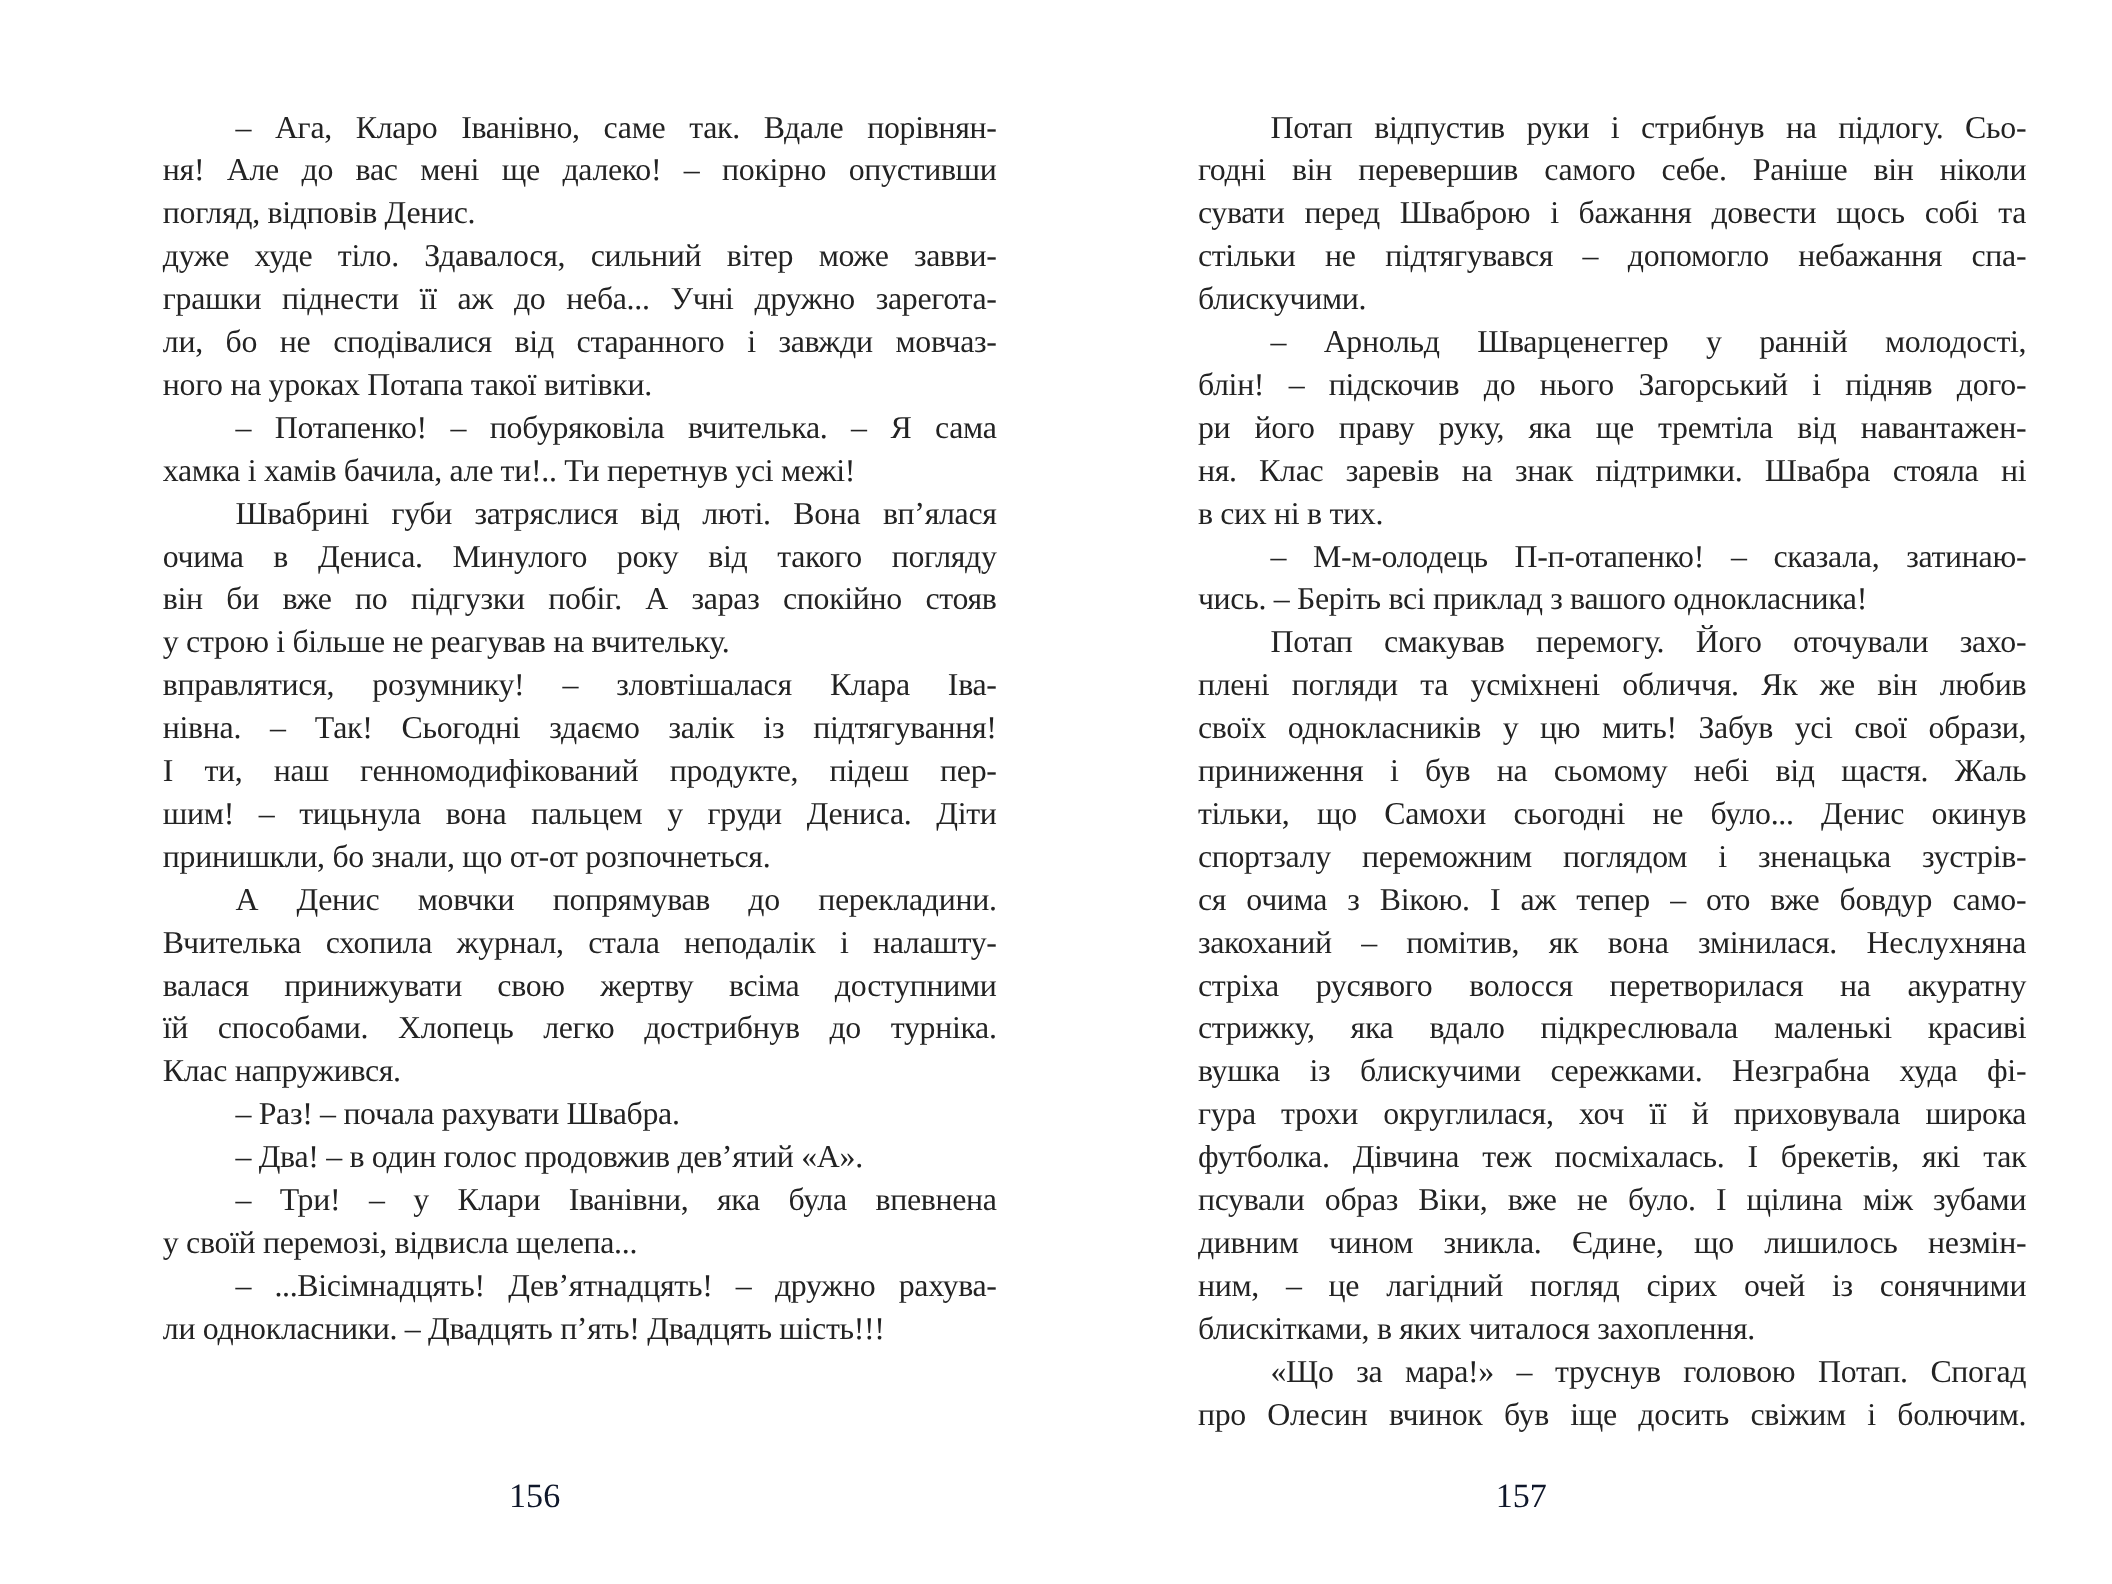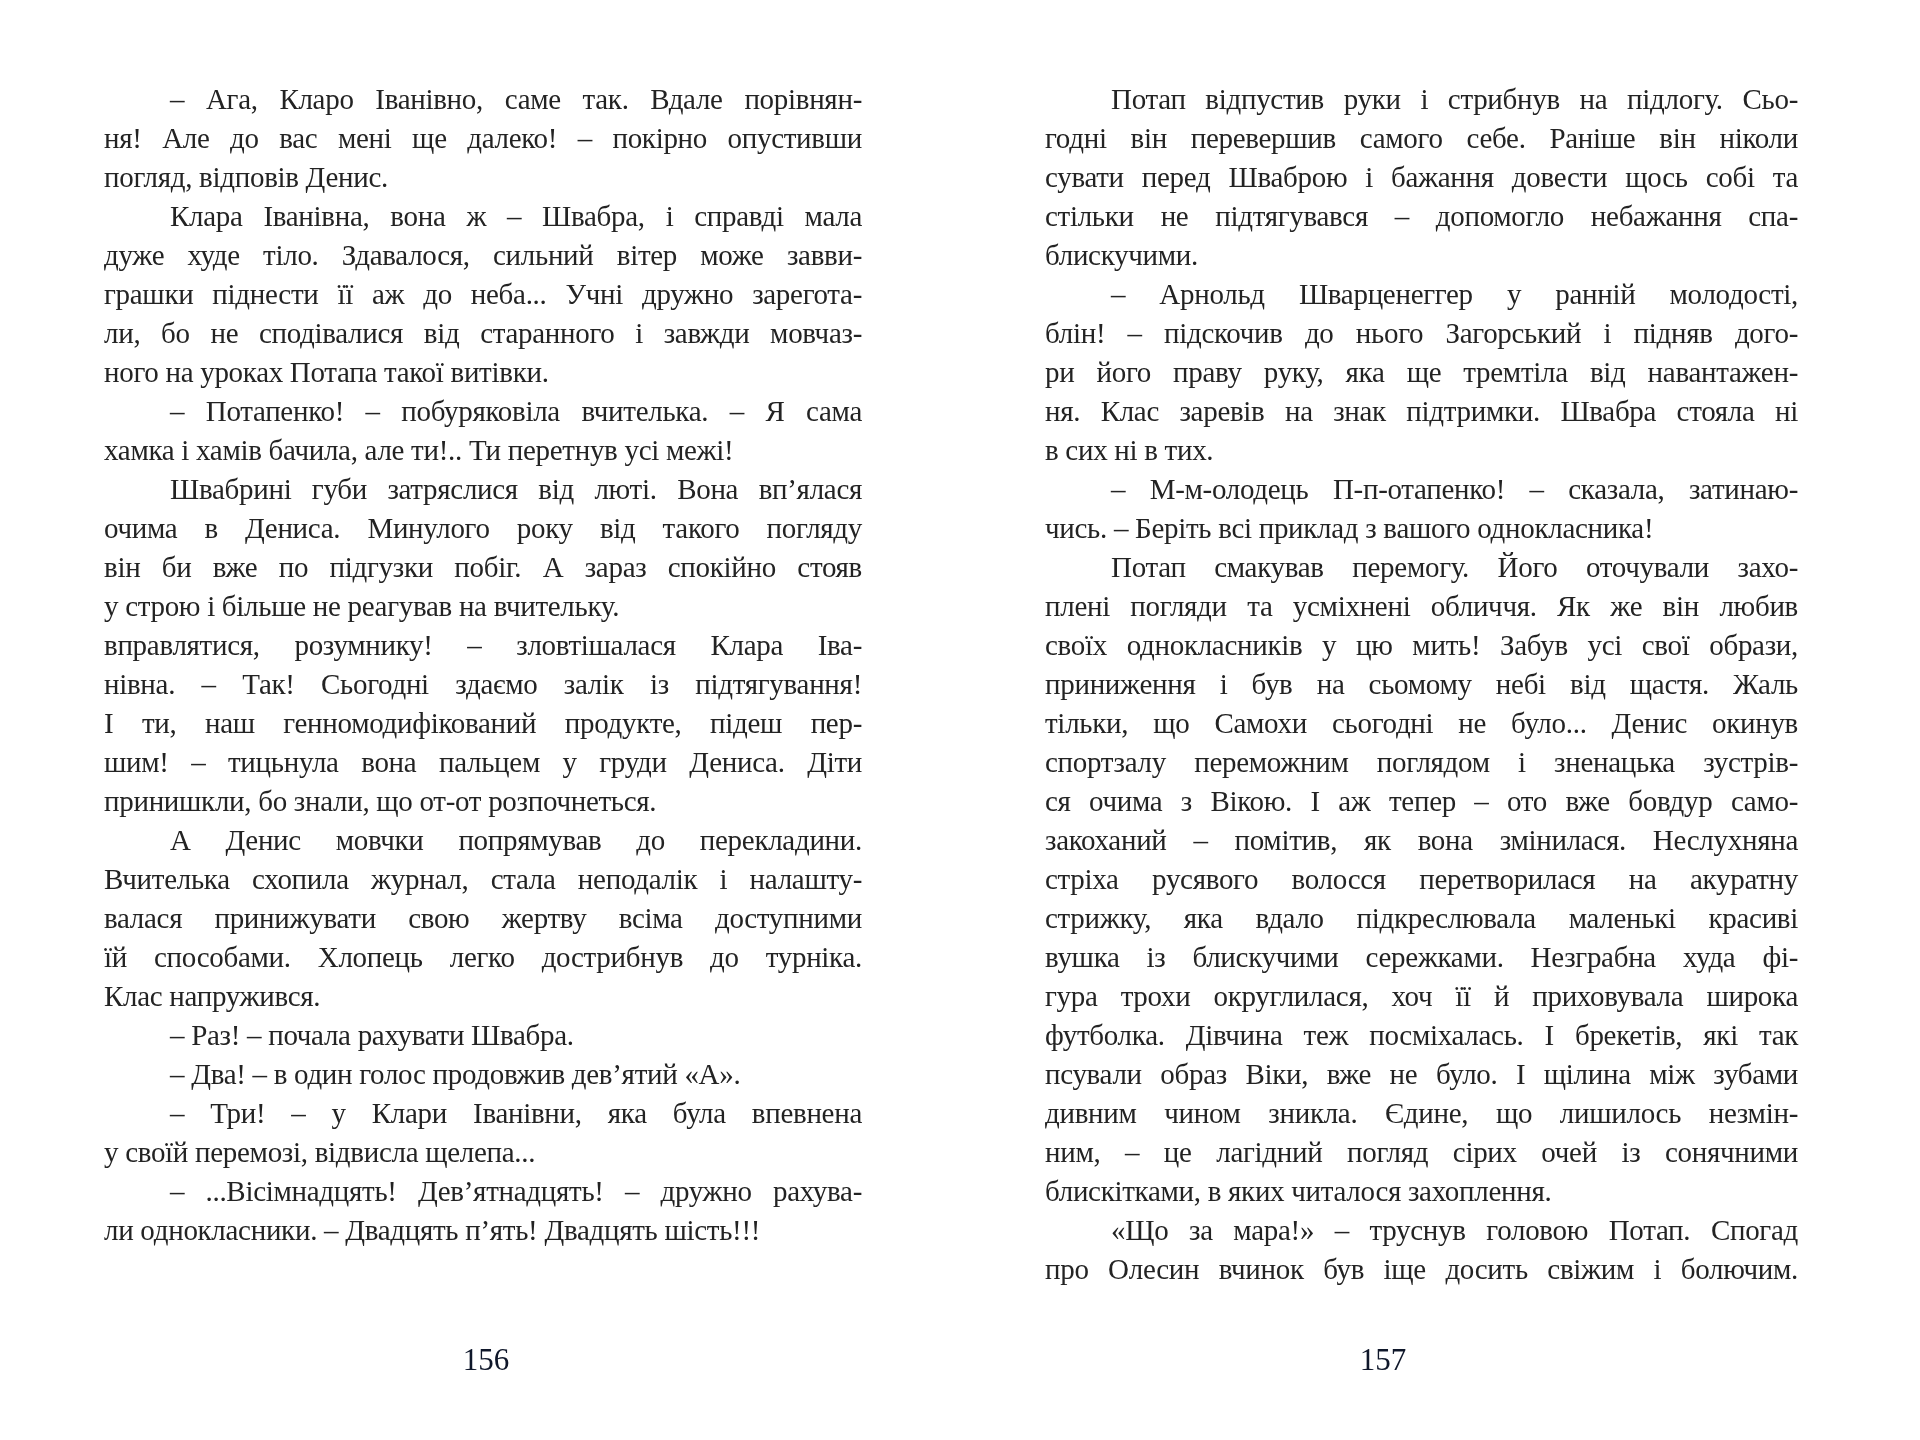--- a/index.html
+++ b/index.html
@@ -18,21 +18,22 @@
     .page {
       position: absolute;
       top: 0;
       height: 1440px;
     }
     .page.left  { left: 0;    width: 960px; }
     .page.right { left: 960px; width: 960px; text-decoration: underline; }
 
     .text-block {
       position: absolute;
-      top: 80px;
+      top: 97px;
+      margin-left: 44px;
     }
     .page.left  .text-block { left: 104px; width: 758px; }
     .page.right .text-block { left: 85px;  width: 753px; }
 
     .line {
       display: block;
       height: 39px;
       line-height: 39px;
       font-size: 29px;
       white-space: nowrap;
@@ -57,21 +58,20 @@
     .page.right .page-number { left: 363px; }
   </style>
 </head>
 <body>
 
 <div class="page left">
   <div class="text-block">
       <span class="line indent">– Ага, Кларо Іванівно, саме так. Вдале порівнян-</span>
       <span class="line">ня! Але до вас мені ще далеко! – покірно опустивши</span>
       <span class="line last">погляд, відповів Денис.</span>
-      <span class="line indent">Клара Іванівна, вона ж – Швабра, і справді мала</span>
       <span class="line">дуже худе тіло. Здавалося, сильний вітер може завви-</span>
       <span class="line">грашки піднести її аж до неба... Учні дружно зарегота-</span>
       <span class="line">ли, бо не сподівалися від старанного і завжди мовчаз-</span>
       <span class="line last">ного на уроках Потапа такої витівки.</span>
       <span class="line indent">– Потапенко! – побуряковіла вчителька. – Я сама</span>
       <span class="line last">хамка і хамів бачила, але ти!.. Ти перетнув усі межі!</span>
       <span class="line indent">Швабрині губи затряслися від люті. Вона вп’ялася</span>
       <span class="line">очима в Дениса. Минулого року від такого погляду</span>
       <span class="line">він би вже по підгузки побіг. А зараз спокійно стояв</span>
       <span class="line last">у строю і більше не реагував на вчительку.</span>

